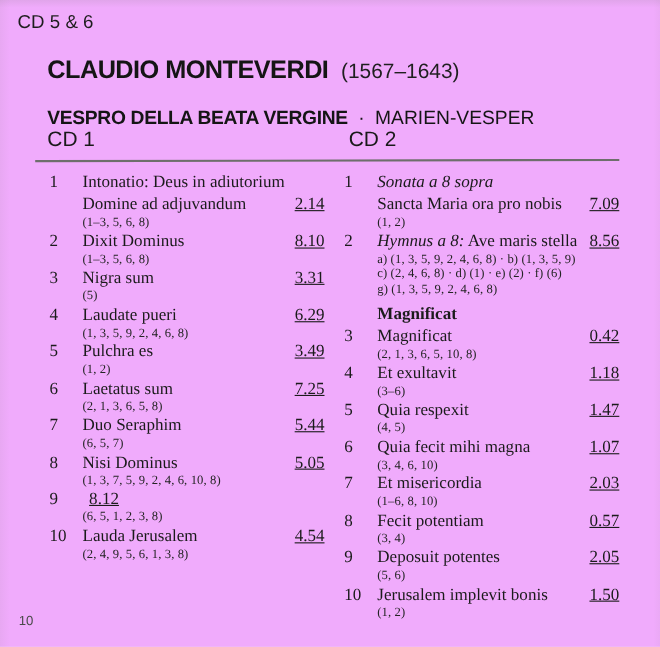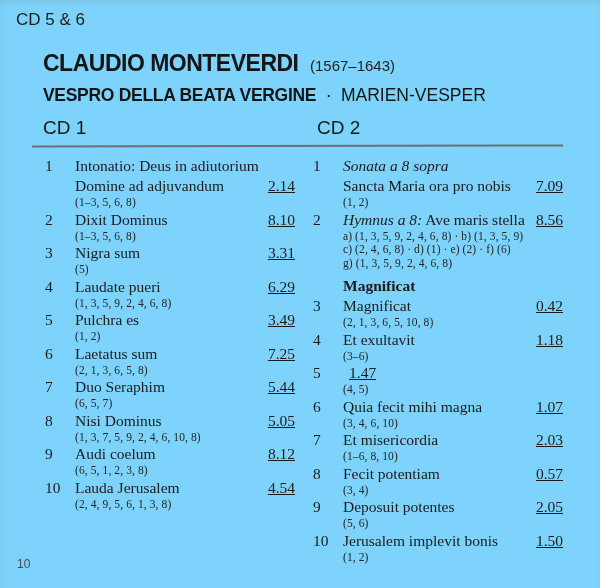--- a/index.html
+++ b/index.html
@@ -4,21 +4,21 @@
 <style>
   html, body { margin: 0; padding: 0; }
   body {
     width: 600px; height: 588px;
     background: #efefed;
     font-family: "Liberation Serif", serif;
   }
   .page {
     position: relative;
     width: 600px; height: 588px;
-    background: #7dd3fc;
+    background: #f0abfc;
     overflow: hidden;
     color: #1b1b1b;
   }
   
   .page::before {
     content: "";
     position: absolute; inset: 0;
     background:
       linear-gradient(180deg, rgba(120,120,115,0.13), rgba(0,0,0,0) 7px),
       linear-gradient(90deg, rgba(120,120,115,0.07), rgba(0,0,0,0) 9px),
@@ -30,22 +30,22 @@
     font-family: "Liberation Sans", sans-serif;
     font-size: 17px; color: #1d1d1d;
   }
   .title-block {
     position: absolute; left: 43px; top: 50px;
     font-family: "Liberation Sans", sans-serif;
     color: #151515;
   }
   .composer-line { white-space: nowrap; }
   .composer { font-weight: bold; font-size: 23px; letter-spacing: -0.5px; }
-  .dates { font-size: 15px; margin-left: 7px; color: #1f1f1f; }
-  .work-line { margin-top: 8px; white-space: nowrap; }
+  .dates { font-size: 19px; margin-left: 7px; color: #1f1f1f; }
+  .work-line { margin-top: 20px; white-space: nowrap; }
   .work-title { font-weight: bold; font-size: 17.5px; letter-spacing: -0.3px; }
   .separator { font-size: 17.5px; margin: 0 5px; }
   .work-subtitle { font-size: 17.5px; }
   .cd-heading {
     position: absolute; top: 117px;
     font-family: "Liberation Sans", sans-serif;
     font-size: 19px; color: #1a1a1a;
   }
   .cd1 { left: 43px; }
   .cd2 { left: 317px; }
@@ -184,21 +184,20 @@
             <span class="ttext">Nisi Dominus</span>
             <span class="time">5.05</span>
           </div>
           <div class="note">(1, 3, 7, 5, 9, 2, 4, 6, 10, 8)</div>
         </div>
       </div>
       <div class="track">
         <div class="num">9</div>
         <div class="tbody">
           <div class="tline">
-            <span class="ttext">Audi coelum</span>
             <span class="time">8.12</span>
           </div>
           <div class="note">(6, 5, 1, 2, 3, 8)</div>
         </div>
       </div>
       <div class="track">
         <div class="num">10</div>
         <div class="tbody">
           <div class="tline">
             <span class="ttext">Lauda Jerusalem</span>
@@ -252,20 +251,21 @@
             <span class="ttext">Et exultavit</span>
             <span class="time">1.18</span>
           </div>
           <div class="note">(3–6)</div>
         </div>
       </div>
       <div class="track">
         <div class="num">5</div>
         <div class="tbody">
           <div class="tline">
+            <span class="ttext">Quia respexit</span>
             <span class="time">1.47</span>
           </div>
           <div class="note">(4, 5)</div>
         </div>
       </div>
       <div class="track">
         <div class="num">6</div>
         <div class="tbody">
           <div class="tline">
             <span class="ttext">Quia fecit mihi magna</span>

